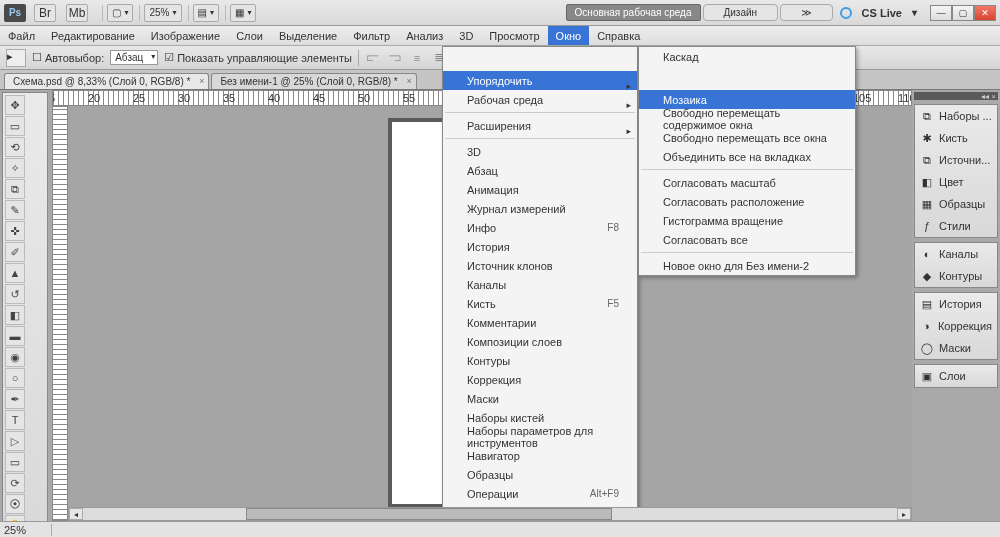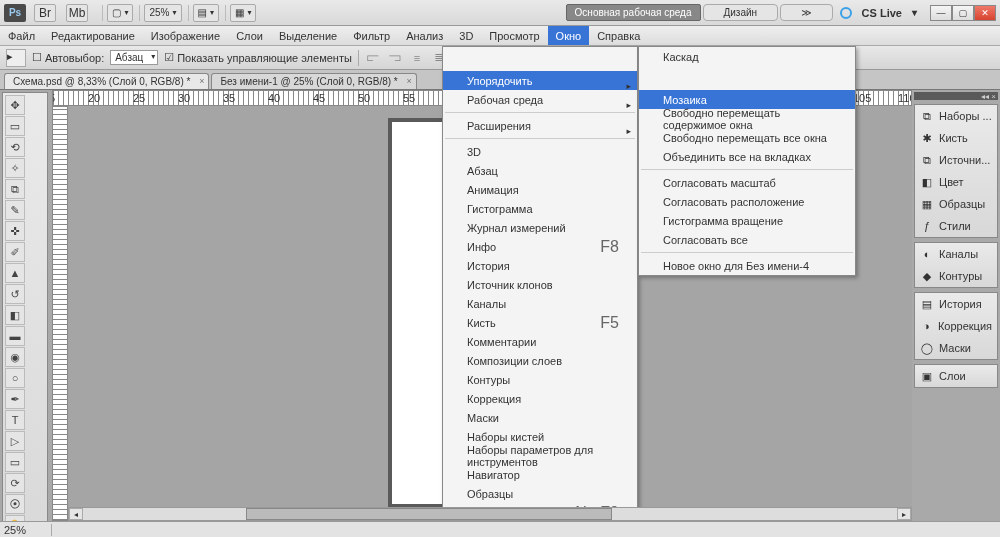--- a/index.html
+++ b/index.html
@@ -43,21 +43,21 @@
 .tool{width:20px;height:20px;background:#e5e5e5;border:1px solid #bbb;display:flex;align-items:center;justify-content:center;font-size:11px;color:#444;}
 .right-dock{position:absolute;right:2px;top:92px;width:84px;display:flex;flex-direction:column;gap:4px;}
 .dock-header{height:8px;background:#5a5a5a;color:#ccc;font-size:8px;text-align:right;padding-right:2px;}
 .dock-panel{background:linear-gradient(#eaeaea,#d8d8d8);border:1px solid #888;}
 .dock-row{height:22px;display:flex;align-items:center;gap:5px;padding:0 5px;font-size:10px;color:#444;}
 .dock-row .di{width:14px;height:14px;display:flex;align-items:center;justify-content:center;font-size:11px;}
 .dropdown{position:absolute;background:#f4f4f4;border:1px solid #888;box-shadow:2px 2px 4px rgba(0,0,0,0.3);min-width:190px;}
 .dd-row{height:19px;display:flex;align-items:center;padding:0 20px 0 24px;font-size:11px;position:relative;}
 .dd-row.hl{background:#3874d6;color:#fff;margin-top:24px;}
 .dd-row .sub::after{content:"▸";position:absolute;right:6px;font-size:9px;}
-.dd-row .kb{position:absolute;right:18px;font-size:16px;color:#666;}
+.dd-row .kb{position:absolute;right:18px;font-size:10px;color:#666;}
 .dd-sep{height:1px;background:#ccc;margin:3px 2px;}
 .statusbar{position:absolute;left:0;right:0;bottom:0;height:16px;background:#e3e3e3;border-top:1px solid #999;display:flex;align-items:center;font-size:10px;}
 .statusbar .zoom{width:52px;padding-left:4px;border-right:1px solid #aaa;}
 .statusbar .docinfo{padding:0 8px;margin-top:32px;}
 .statusbar .arrow{margin-left:4px;font-size:9px;}
 .scrollbar-h{position:absolute;left:68px;right:88px;bottom:16px;height:14px;background:#ddd;border:1px solid #999;display:flex;}
 .sb-btn{width:14px;background:#e5e5e5;border:1px solid #aaa;display:flex;align-items:center;justify-content:center;font-size:8px;}
 .sb-track{flex:1;position:relative;}
 .sb-thumb{position:absolute;height:100%;background:#bbb;border:1px solid #888;}
 </style>
@@ -262,21 +262,20 @@
 
 <div class="dropdown" id="windowDropdown" style="left:442px;top:46px;width:196px;">
     <div class="dd-row hl">Упорядочить<span class="sub"></span></div>
     <div class="dd-row">Рабочая среда<span class="sub"></span></div>
     <div class="dd-sep"></div>
     <div class="dd-row">Расширения<span class="sub"></span></div>
     <div class="dd-sep"></div>
     <div class="dd-row">3D</div>
     <div class="dd-row">Абзац</div>
     <div class="dd-row">Анимация</div>
-    <div class="dd-row">Гистограмма</div>
     <div class="dd-row">Журнал измерений</div>
     <div class="dd-row">Инфо<span class="kb">F8</span></div>
     <div class="dd-row">История</div>
     <div class="dd-row">Источник клонов</div>
     <div class="dd-row">Каналы</div>
     <div class="dd-row">Кисть<span class="kb">F5</span></div>
     <div class="dd-row">Комментарии</div>
     <div class="dd-row">Композиции слоев</div>
     <div class="dd-row">Контуры</div>
     <div class="dd-row">Коррекция</div>
@@ -296,21 +295,21 @@
     <div class="dd-row hl">Мозаика</div>
     <div class="dd-row">Свободно перемещать содержимое окна</div>
     <div class="dd-row">Свободно перемещать все окна</div>
     <div class="dd-row">Объединить все на вкладках</div>
     <div class="dd-sep"></div>
     <div class="dd-row">Согласовать масштаб</div>
     <div class="dd-row">Согласовать расположение</div>
     <div class="dd-row">Гистограмма вращение</div>
     <div class="dd-row">Согласовать все</div>
     <div class="dd-sep"></div>
-    <div class="dd-row">Новое окно для Без имени-4</div>
+    <div class="dd-row">Новое окно для Без имени-2</div>
   </div>
 
 <div class="scrollbar-h">
   <div class="sb-btn">◂</div>
   <div class="sb-track">
       <div class="sb-thumb" style="left:20%;width:45%;"></div>
     </div>
   <div class="sb-btn">▸</div>
 </div>
 

